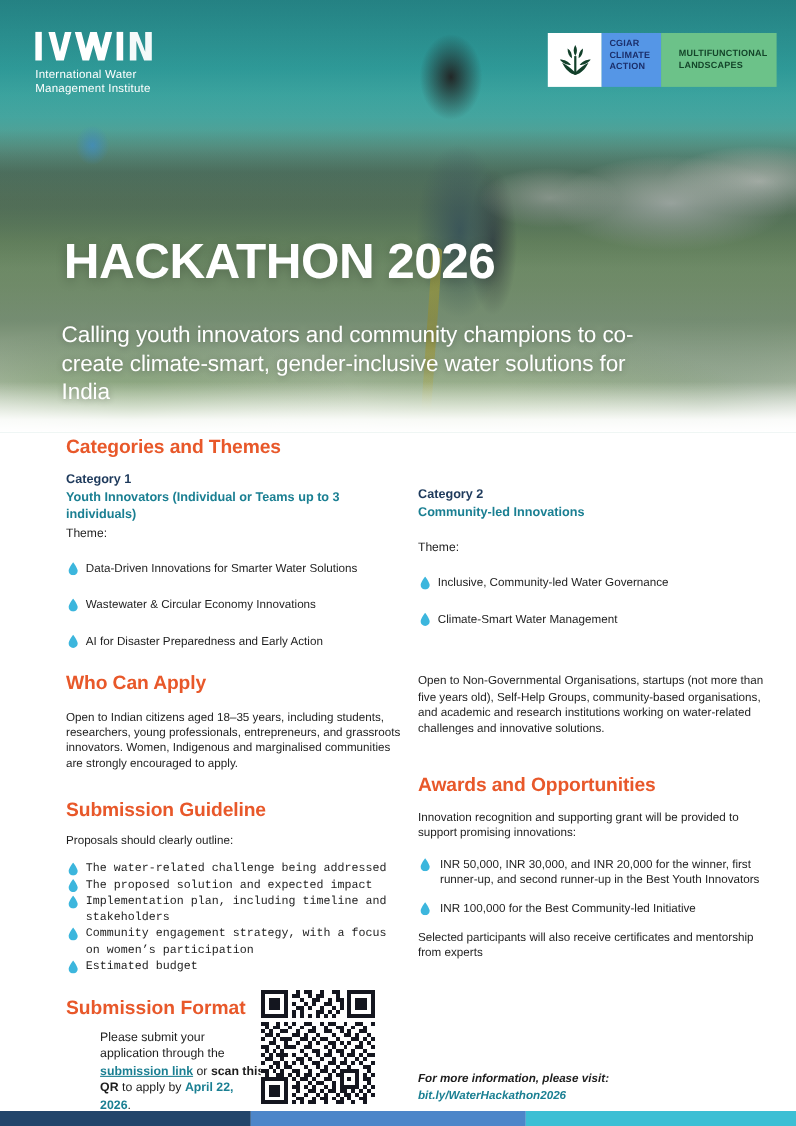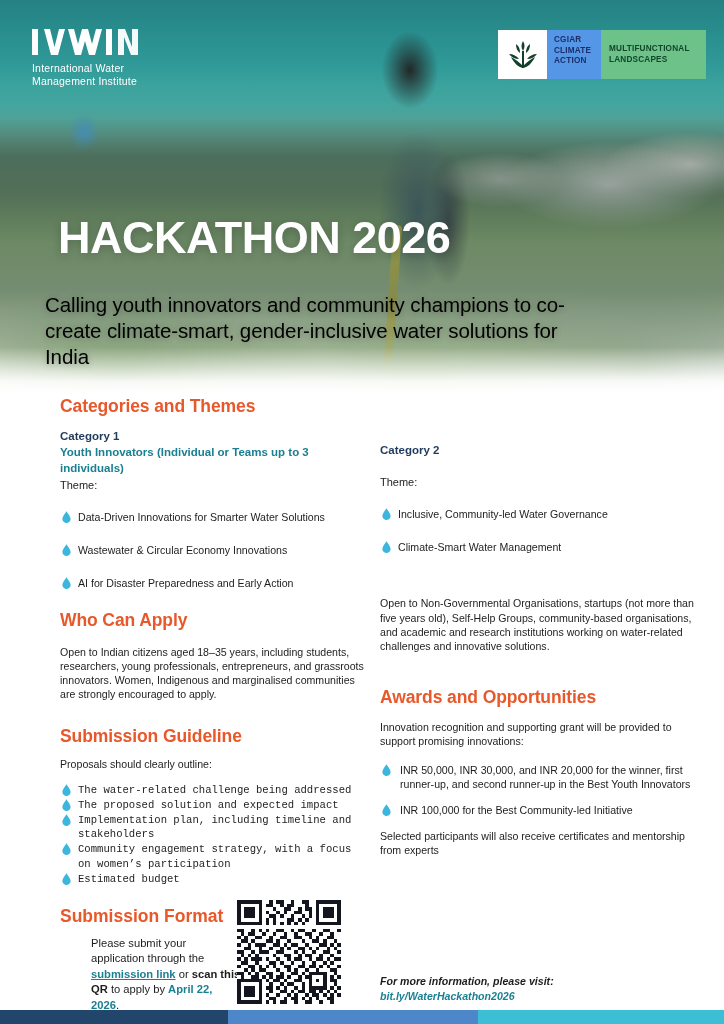--- a/index.html
+++ b/index.html
@@ -91,38 +91,38 @@
   }
   .logo-climate {
     background: #5596e6; color: #1b2f6b;
     width: 54px; padding: 5px 6px 0 7px;
     font-size: 8.2px; font-weight: 700; line-height: 10.5px;
     letter-spacing: .2px;
   }
   .logo-multi {
     background: #6cc289; color: #14452a;
     width: 105px; display:flex; align-items:center;
-    padding: 0 8px;
+    padding: 0 16px;
     font-size: 8.2px; font-weight: 700; line-height: 10.5px;
     letter-spacing: .2px;
   }
 
   .hero-title {
     position: absolute; left: 58px; top: 158px;
     color: #ffffff;
     font-size: 45px;
     line-height: 53px;
     font-weight: 700;
     letter-spacing: -0.5px;
     text-shadow: 0 2px 10px rgba(0,0,0,.22);
   }
   .hero-sub {
-    position: absolute; left: 45px; top: 292px;
+    position: absolute; left: 56px; top: 292px;
     width: 520px;
-    color: #000000;
+    color: #ffffff;
     font-size: 20.5px;
     line-height: 26px;
     font-weight: 400;
     letter-spacing: -0.1px;
     text-shadow: 0 1px 6px rgba(0,0,0,.25);
   }
 
   
   .body {
     position: absolute; left: 0; top: 393px;
@@ -313,20 +313,21 @@
         </li>
       </ul>
 
       <div class="sf-head" style="margin-top:20px">Submission Format</div>
       <p class="sf-text" style="margin-top:9px"><span>Please submit your application through the </span><a class="sf-link" href="#">submission link</a><span> or </span><span class="sf-strong">scan this QR</span><span> to apply by </span><span class="sf-date">April 22, 2026</span><span>.</span></p>
     </div>
 
     <div class="col-right">
       <div style="margin-top:49px">
         <div class="cat-label">Category 2</div>
+        <div class="cat-title">Community-led Innovations</div>
         <div class="theme-label" style="margin-top:17px">Theme:</div>
       </div>
 
       <ul class="bullets spaced" style="margin-top:17px">
         <li class="bullet">
           <svg class="drop" viewBox="0 0 10 13">
               <path d="M5 0 C5 0 9.6 6.2 9.6 8.6 A4.6 4.6 0 0 1 0.4 8.6 C0.4 6.2 5 0 5 0z" fill="#3cb6dd"></path>
             </svg>
           <span>Inclusive, Community-led Water Governance</span>
         </li>

